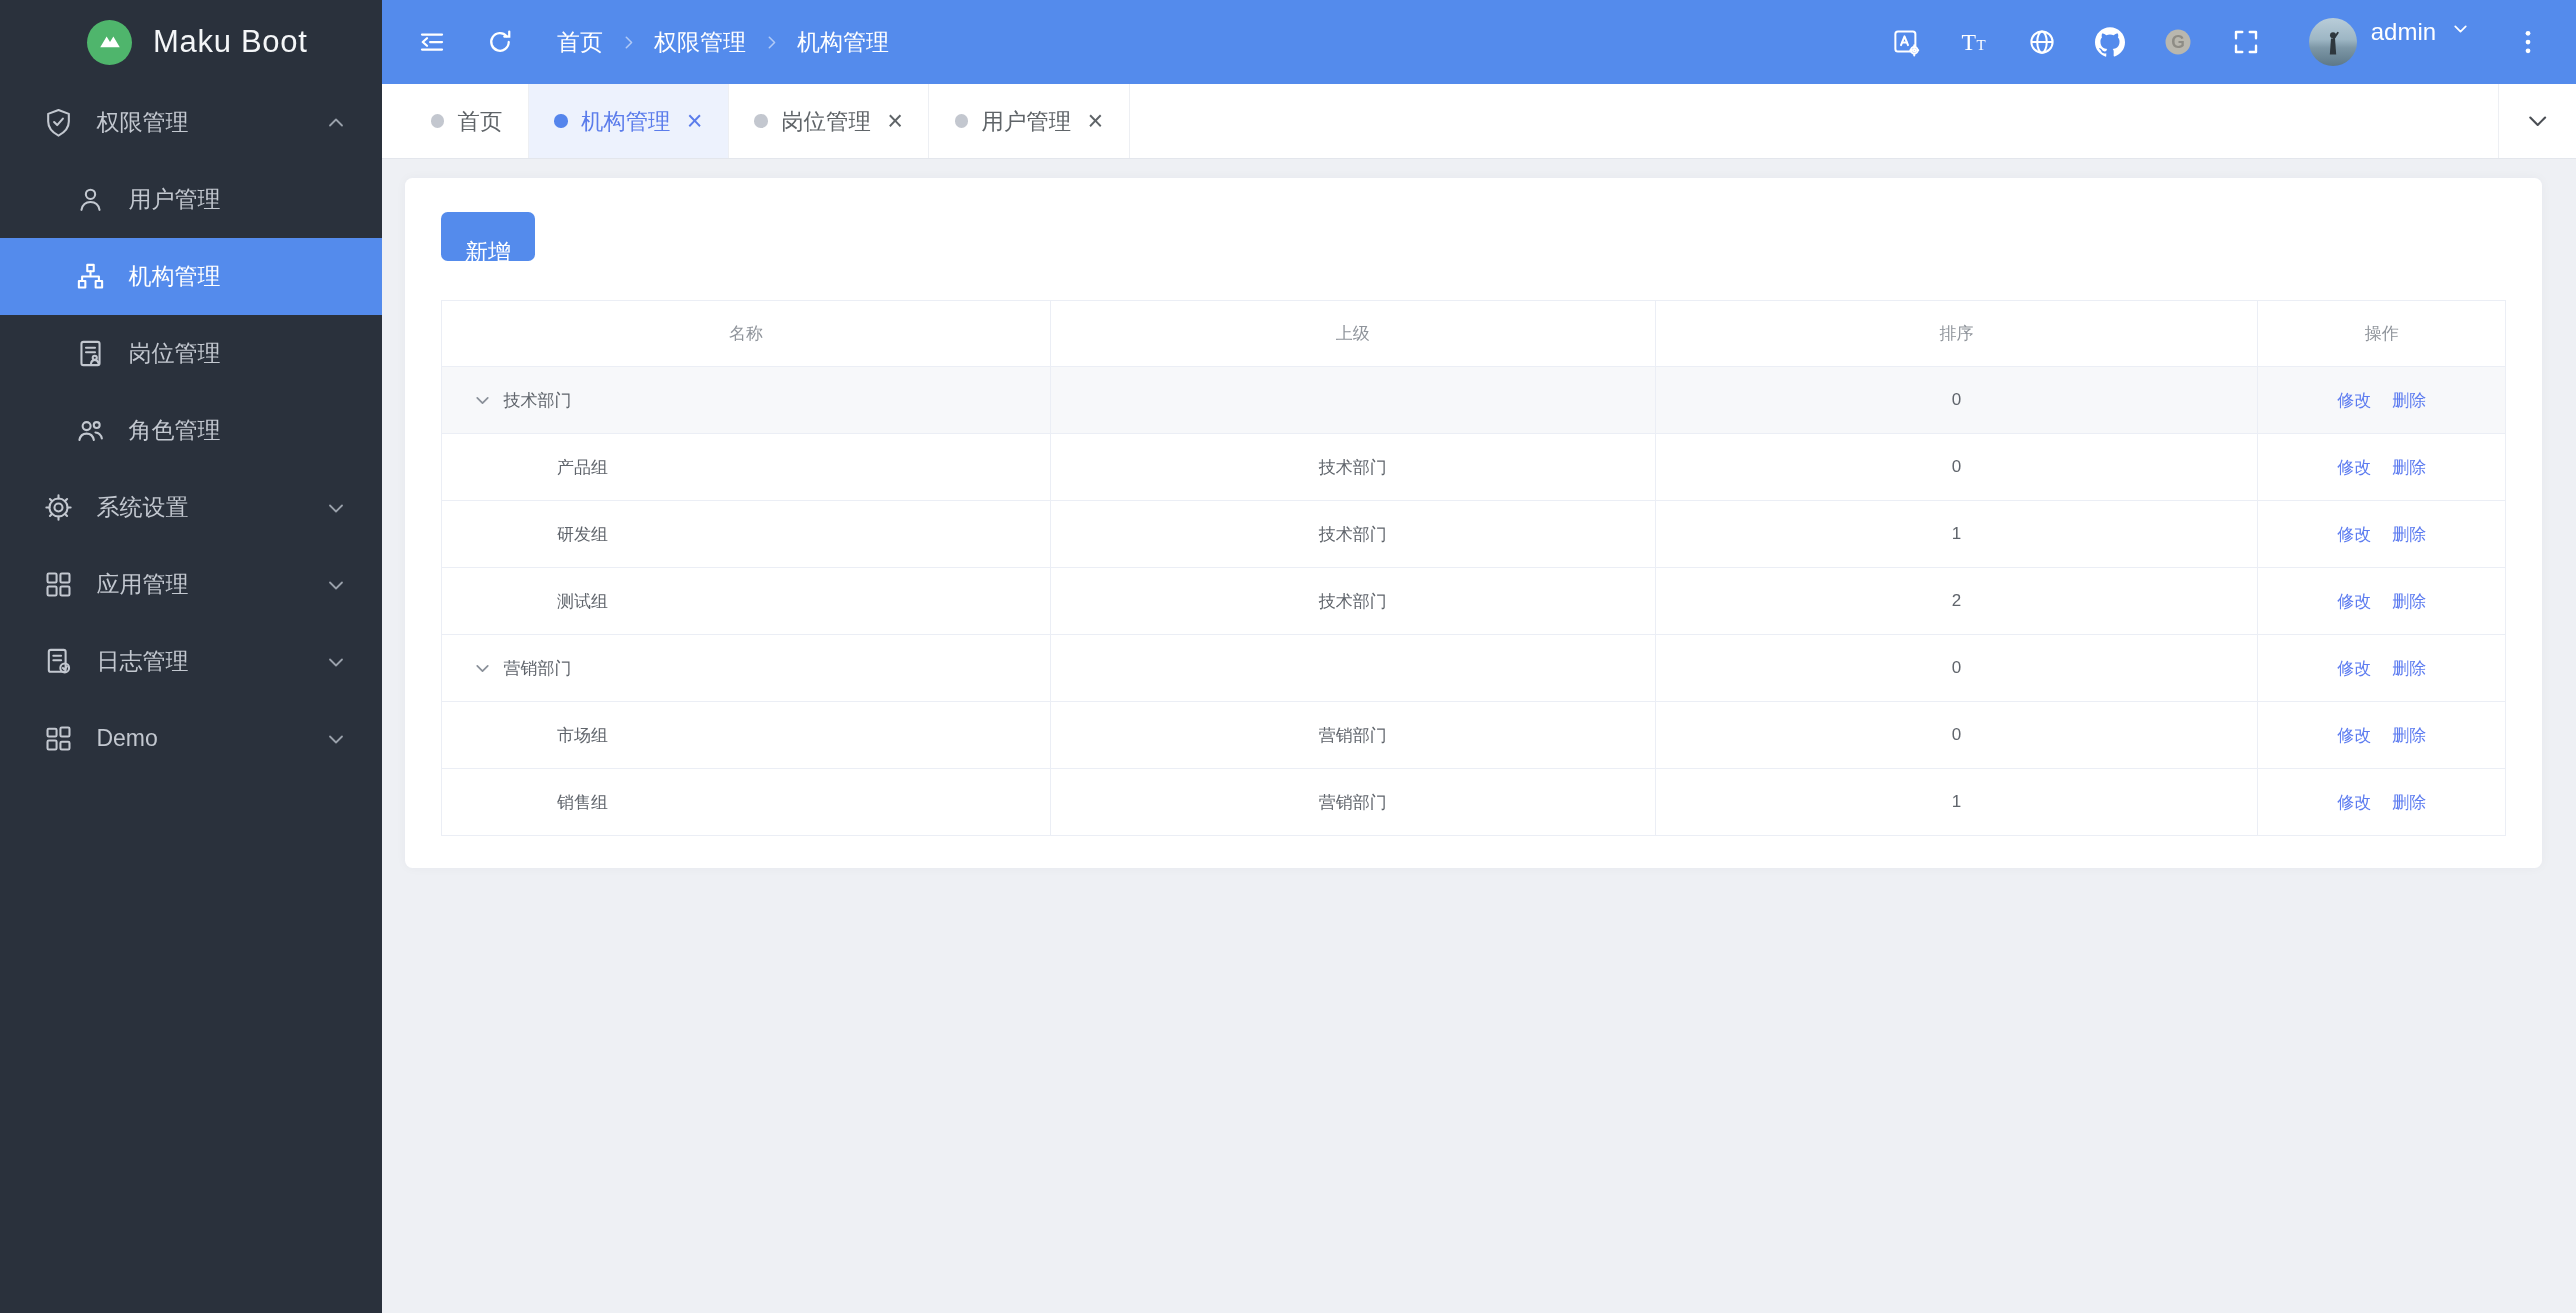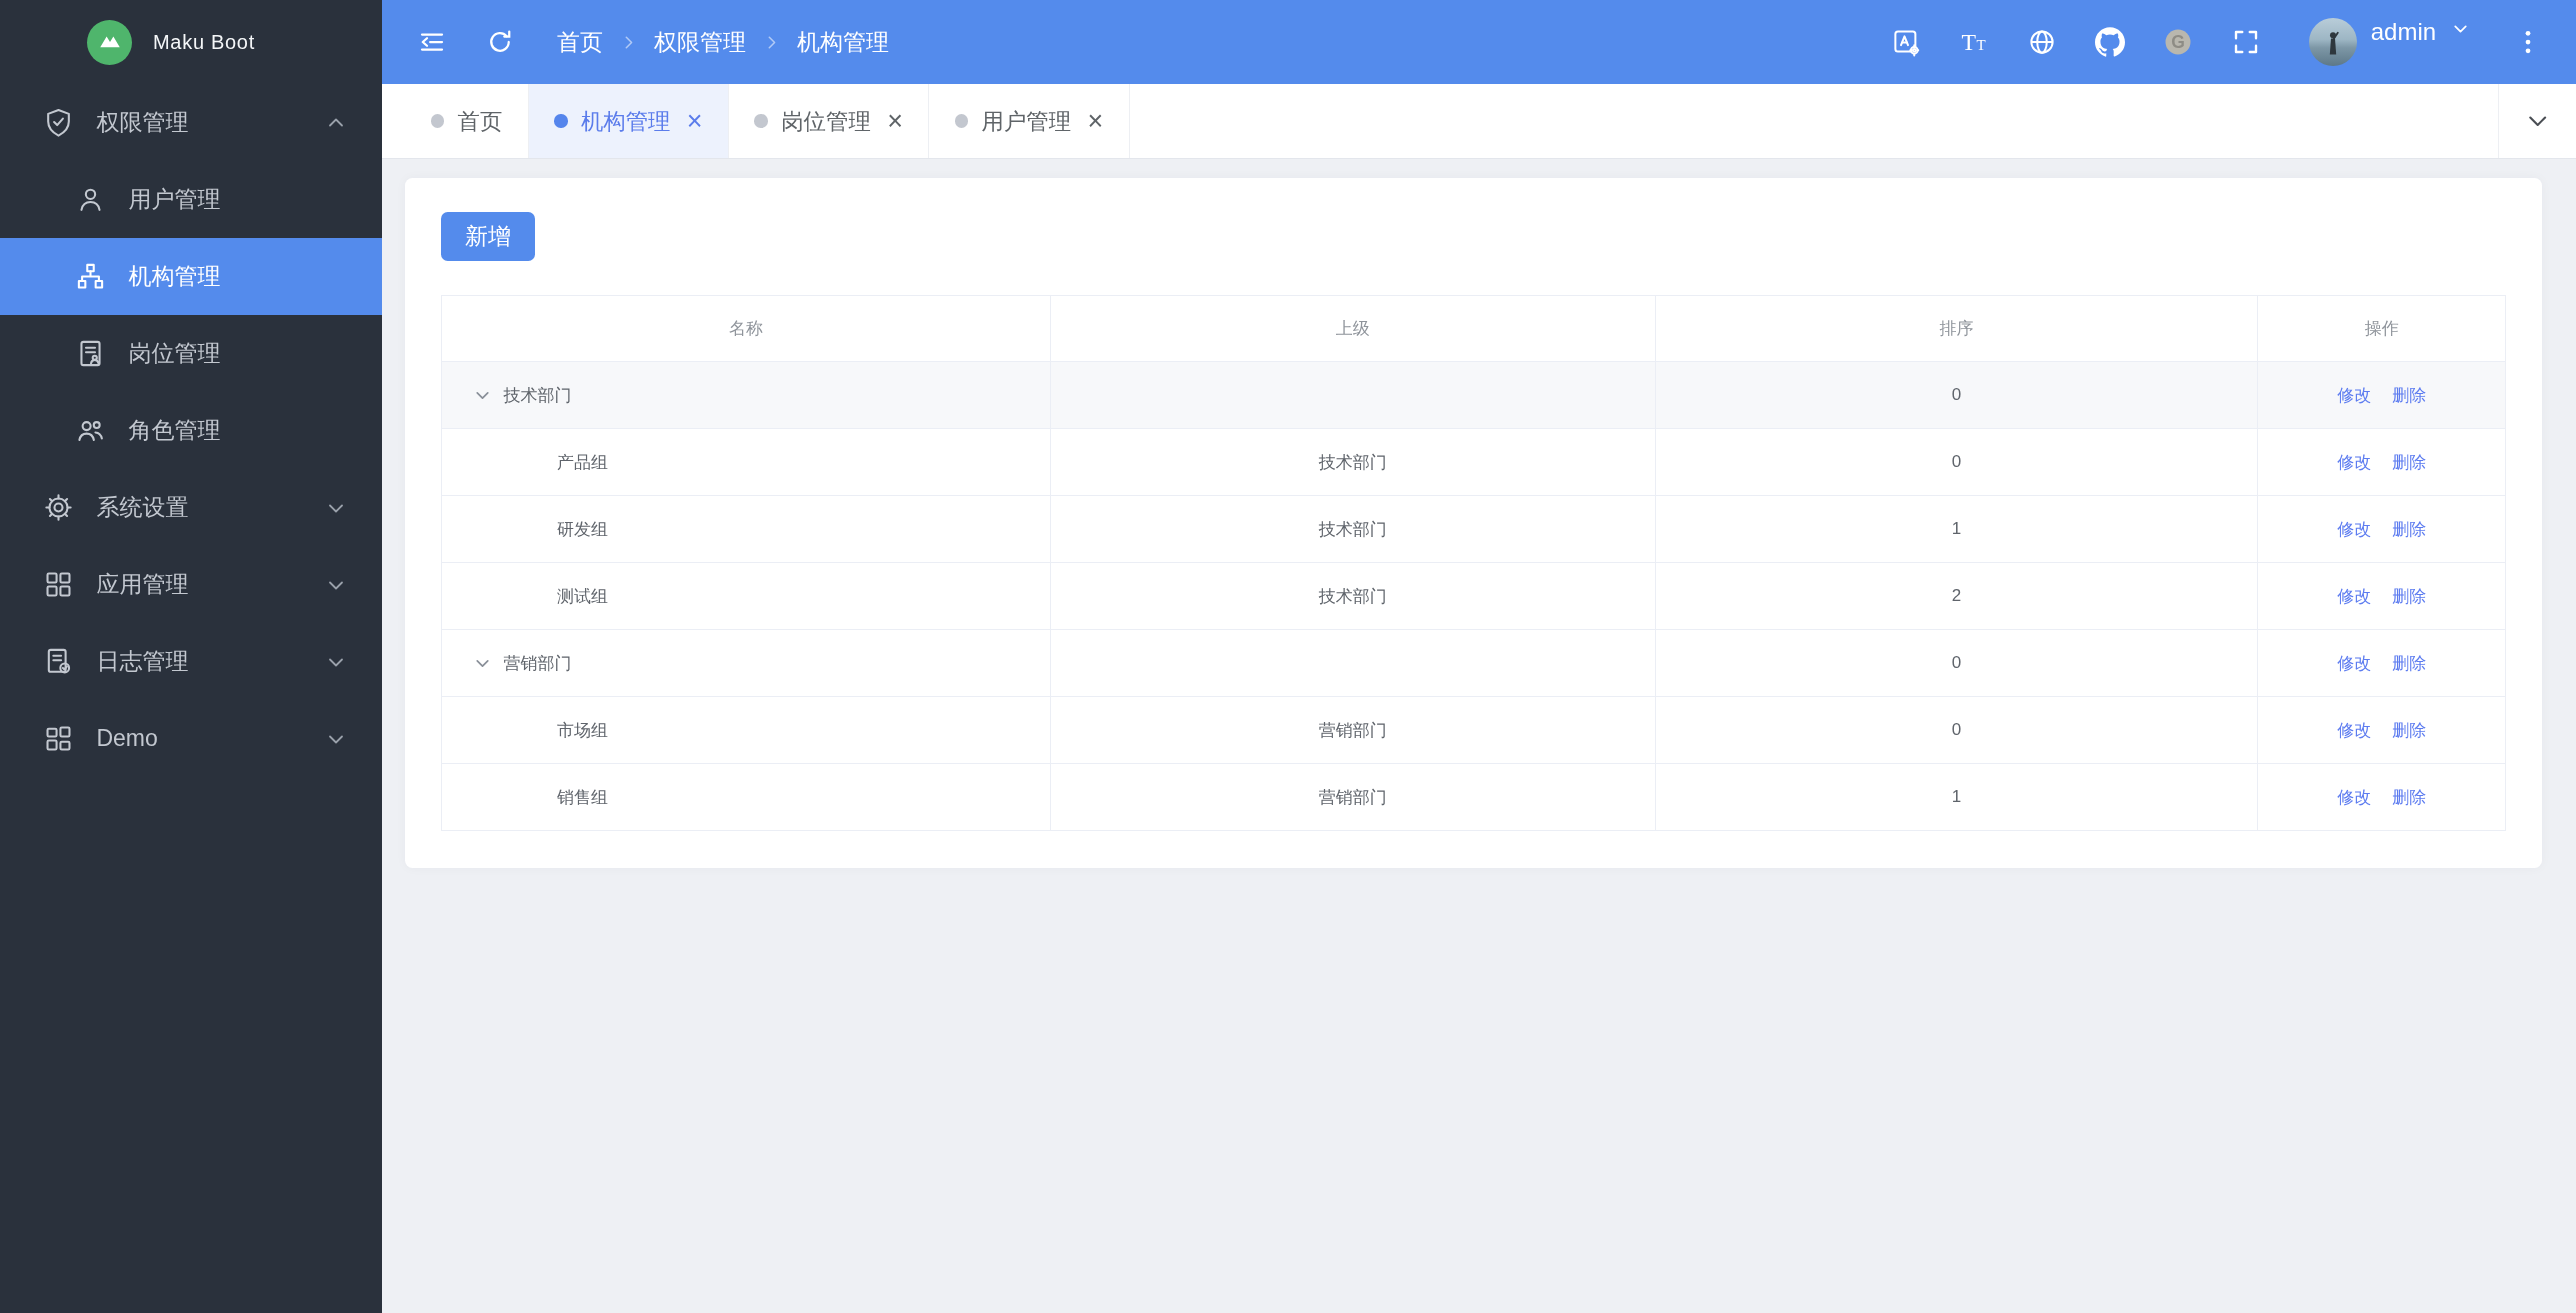--- a/index.html
+++ b/index.html
@@ -5,21 +5,21 @@
   * { margin:0; padding:0; box-sizing:border-box; }
   html,body { width:2576px; height:1313px; overflow:hidden; }
   body { font-family:"Liberation Sans","DejaVu Sans",sans-serif; font-size:23px; }
   .app { display:flex; width:2576px; height:1313px; }
 
   
   .sidebar { width:382px; min-width:382px; background:#2a313c; color:#c3c8d0; display:flex; flex-direction:column; }
   .logo { height:84px; display:flex; align-items:center; padding-left:87px; gap:21px; }
   .logo-badge { width:45px; height:45px; border-radius:50%; background:#4fb56c; display:flex; align-items:center; justify-content:center; }
   .logo-badge svg { width:30px; height:30px; }
-  .logo-text { color:#f4f6f8; font-size:20px; letter-spacing:0.7px; }
+  .logo-text { color:#f4f6f8; font-size:31px; letter-spacing:0.7px; }
   .menu { flex:1; }
   .menu-item { height:77px; display:flex; align-items:center; gap:22.4px; padding:0 34px 0 43px; font-size:23px; color:#c3c8d0; cursor:pointer; }
   .menu-item .mi-icon { width:31px; height:31px; display:flex; }
   .menu-item .mi-icon svg { width:31px; height:31px; }
   .menu-item .mi-chevron { margin-left:auto; width:24px; height:24px; color:#9aa1ab; }
   .menu-item .mi-chevron svg { width:24px; height:24px; }
   .menu-item.sub { padding-left:75px; }
   .menu-item.active { background:#548bec; color:#ffffff; }
 
   
@@ -49,21 +49,21 @@
   .tab-dot { width:13.4px; height:13.4px; border-radius:50%; background:#c3c7cf; }
   .tab.active { background:#edf2fd; color:#5b7ceb; }
   .tab.active .tab-dot { background:#5585ec; }
   .tab-close { font-size:27px; line-height:1; margin-left:3px; color:inherit; cursor:pointer; }
   .tab-more { margin-left:auto; width:78px; display:flex; align-items:center; justify-content:center; border-left:1.5px solid #edeff3; color:#4a4e54; cursor:pointer; }
   .tab-more svg { width:25.4px; height:25.4px; }
 
   
   .content { flex:1; background:#eef0f4; padding:19.4px 34px 0 23px; }
   .card { background:#fff; border-radius:7.5px; height:690px; padding:34px 36px; box-shadow:0 0 10.5px rgba(30,40,70,.04); }
-  .btn-add { display:inline-block; background:#548bec; color:#fff; font-size:23px; border:none; border-radius:6.7px; padding:0 24px; height:49px; line-height:49px; cursor:pointer; font-family:inherit; }
+  .btn-add { display:inline-block; background:#548bec; color:#fff; font-size:23px; border:none; border-radius:6.7px; padding:16px 24px; height:49px; line-height:49px; cursor:pointer; font-family:inherit; }
   .table-wrap { margin-top:34px; }
   table { width:100%; border-collapse:collapse; font-size:17px; color:#5f646b; table-layout:fixed; }
   th,td { border:1.5px solid #ebeef5; text-align:center; }
   th { height:66px; color:#8f949b; font-weight:normal; }
   td { height:67px; }
   col.c-name { width:29.5%; } col.c-parent { width:29.3%; } col.c-sort { width:29.2%; } col.c-ops { width:12%; }
   td.td-name { text-align:left; padding-left:30px; }
   .name-cell { display:flex; align-items:center; gap:10.5px; }
   .caret { width:21px; height:21px; color:#8a9099; display:flex; cursor:pointer; }
   .caret svg { width:21px; height:21px; }

